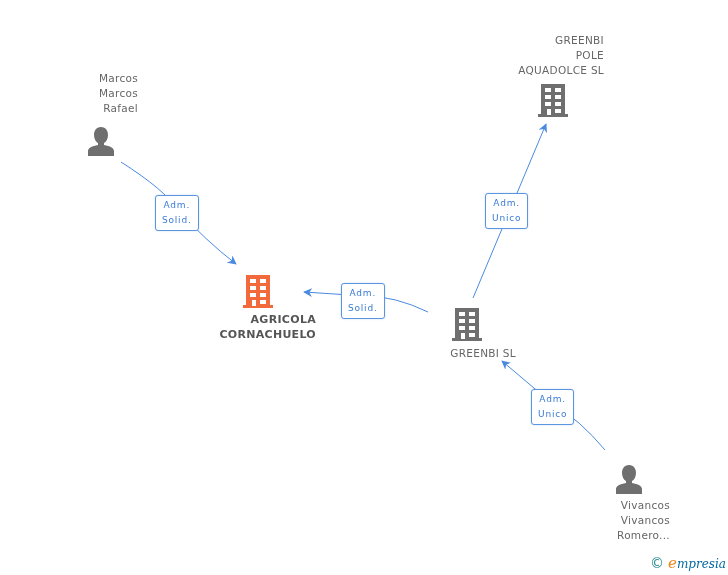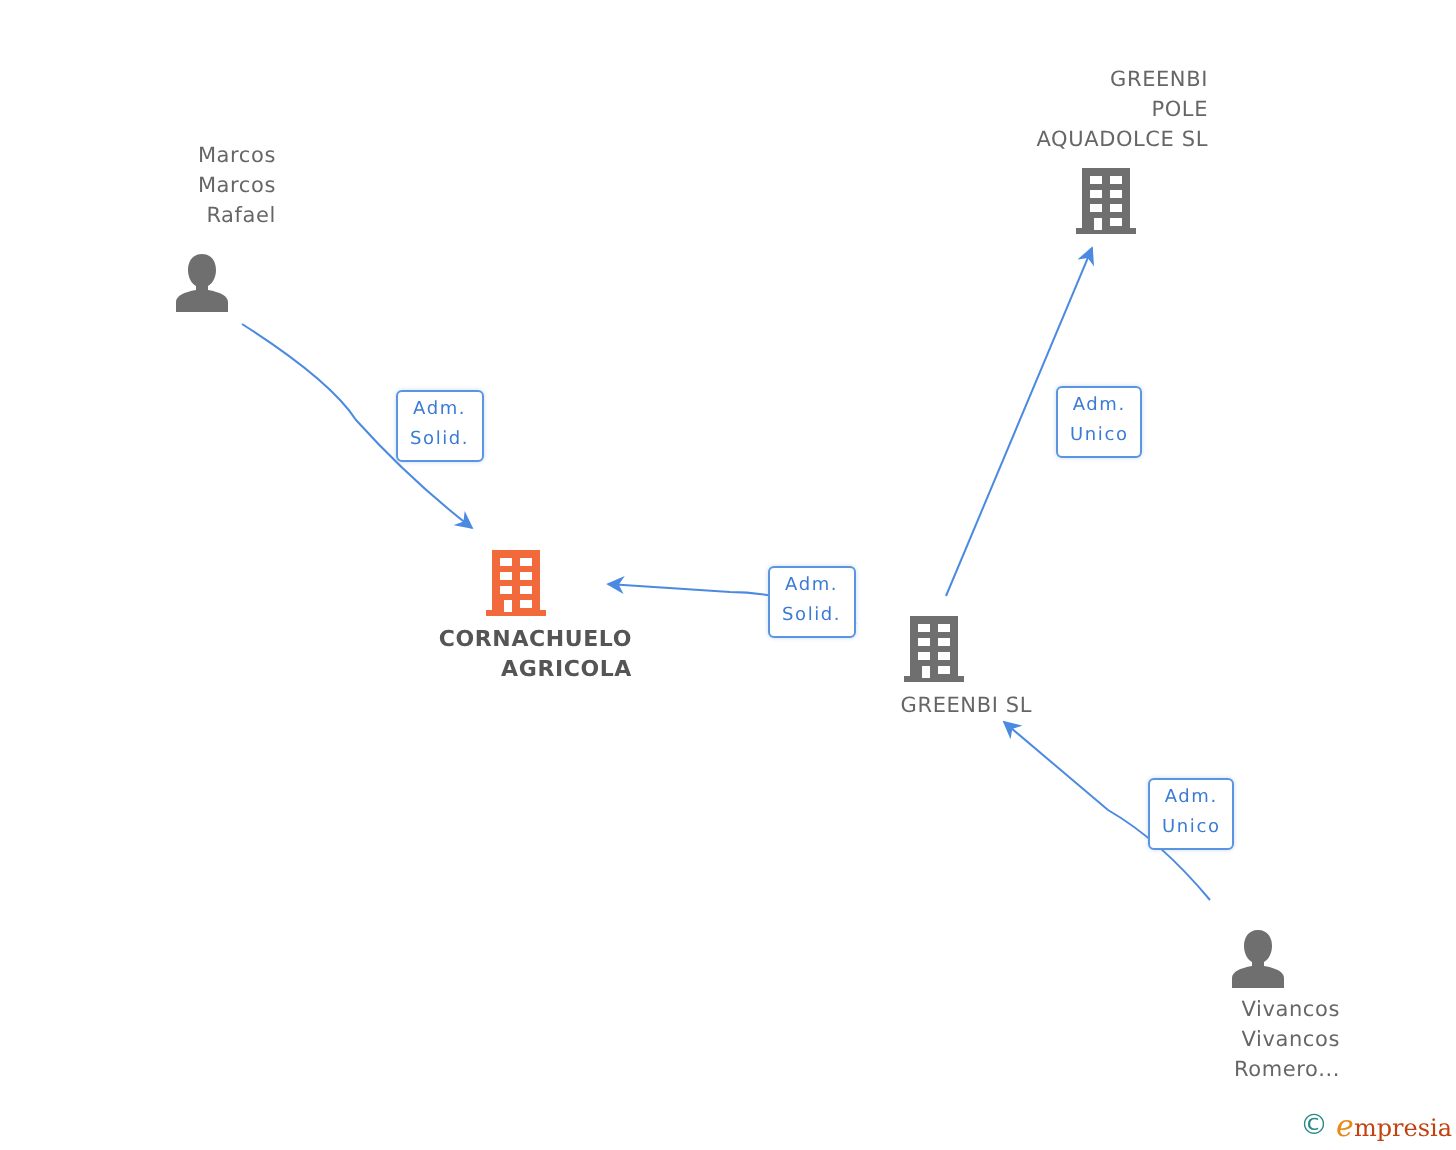--- a/index.html
+++ b/index.html
@@ -7,26 +7,26 @@
          font-family: "DejaVu Sans", sans-serif; }
   #graph { position: absolute; left: 0; top: 0; width: 728px; height: 575px; }
   .node-label { position: absolute; text-align: right; color: #666666;
                 font-family: "DejaVu Sans", sans-serif; font-size: 10.5px;
                 line-height: 15px; letter-spacing: 0.3px; white-space: nowrap; }
   .node-label.main { color: #555555; font-weight: bold; font-size: 11px; line-height: 15px; }
   .node-label span { display: block; }
   .edge-label { position: absolute; background: #ffffff; border: 1px solid #5b95e0;
                 border-radius: 3px; color: #3a7bd5; font-size: 9px; line-height: 15px;
                 text-align: center; padding: 2px 6px; letter-spacing: 0.8px;
-                box-shadow: 0 0 2px rgba(91,149,224,0.35); white-space: nowrap; margin-left: 43px; }
+                box-shadow: 0 0 2px rgba(91,149,224,0.35); white-space: nowrap; }
   .edge-label span { display: block; }
   .footer { position: absolute; right: 2px; bottom: 3px; font-size: 13px; display: flex;
             align-items: center; gap: 4px; }
   .footer .copy { color: #2a8a8a; font-size: 14px; }
-  .footer .brand { color: #c2410c; font-family: "DejaVu Serif", serif; font-size: 12px; }
+  .footer .brand { color: #0369a1; font-family: "DejaVu Serif", serif; font-style: italic; font-size: 12px; }
   .footer .brand-e { color: #e8891a; font-family: "DejaVu Serif", serif; font-style: italic; font-size: 15px; }
 </style>
 </head>
 <body>
 
 <svg id="graph" xmlns="http://www.w3.org/2000/svg" width="728" height="575">
   <defs>
     <marker id="arrow" viewBox="0 0 10 10" refX="9" refY="5" markerWidth="9" markerHeight="9" orient="auto-start-reverse">
       <path d="M0,0 L10,5 L0,10 L3,5 z" fill="#4a8ae0"></path>
     </marker>
@@ -95,22 +95,22 @@
   <span>Marcos</span>
   <span>Marcos</span>
   <span>Rafael</span>
 </div>
 <div class="node-label" style="left:500px; top:33px; width:104px;">
   <span>GREENBI</span>
   <span>POLE</span>
   <span>AQUADOLCE SL</span>
 </div>
 <div class="node-label main" style="left:200px; top:312px; width:116px;">
+  <span>AGRICOLA</span>
   <span>CORNACHUELO</span>
-  <span>AGRICOLA</span>
 </div>
 <div class="node-label" style="left:416px; top:346px; width:100px;">
   <span>GREENBI SL</span>
 </div>
 <div class="node-label" style="left:586px; top:498px; width:84px;">
   <span>Vivancos</span>
   <span>Vivancos</span>
   <span>Romero...</span>
 </div>
 

